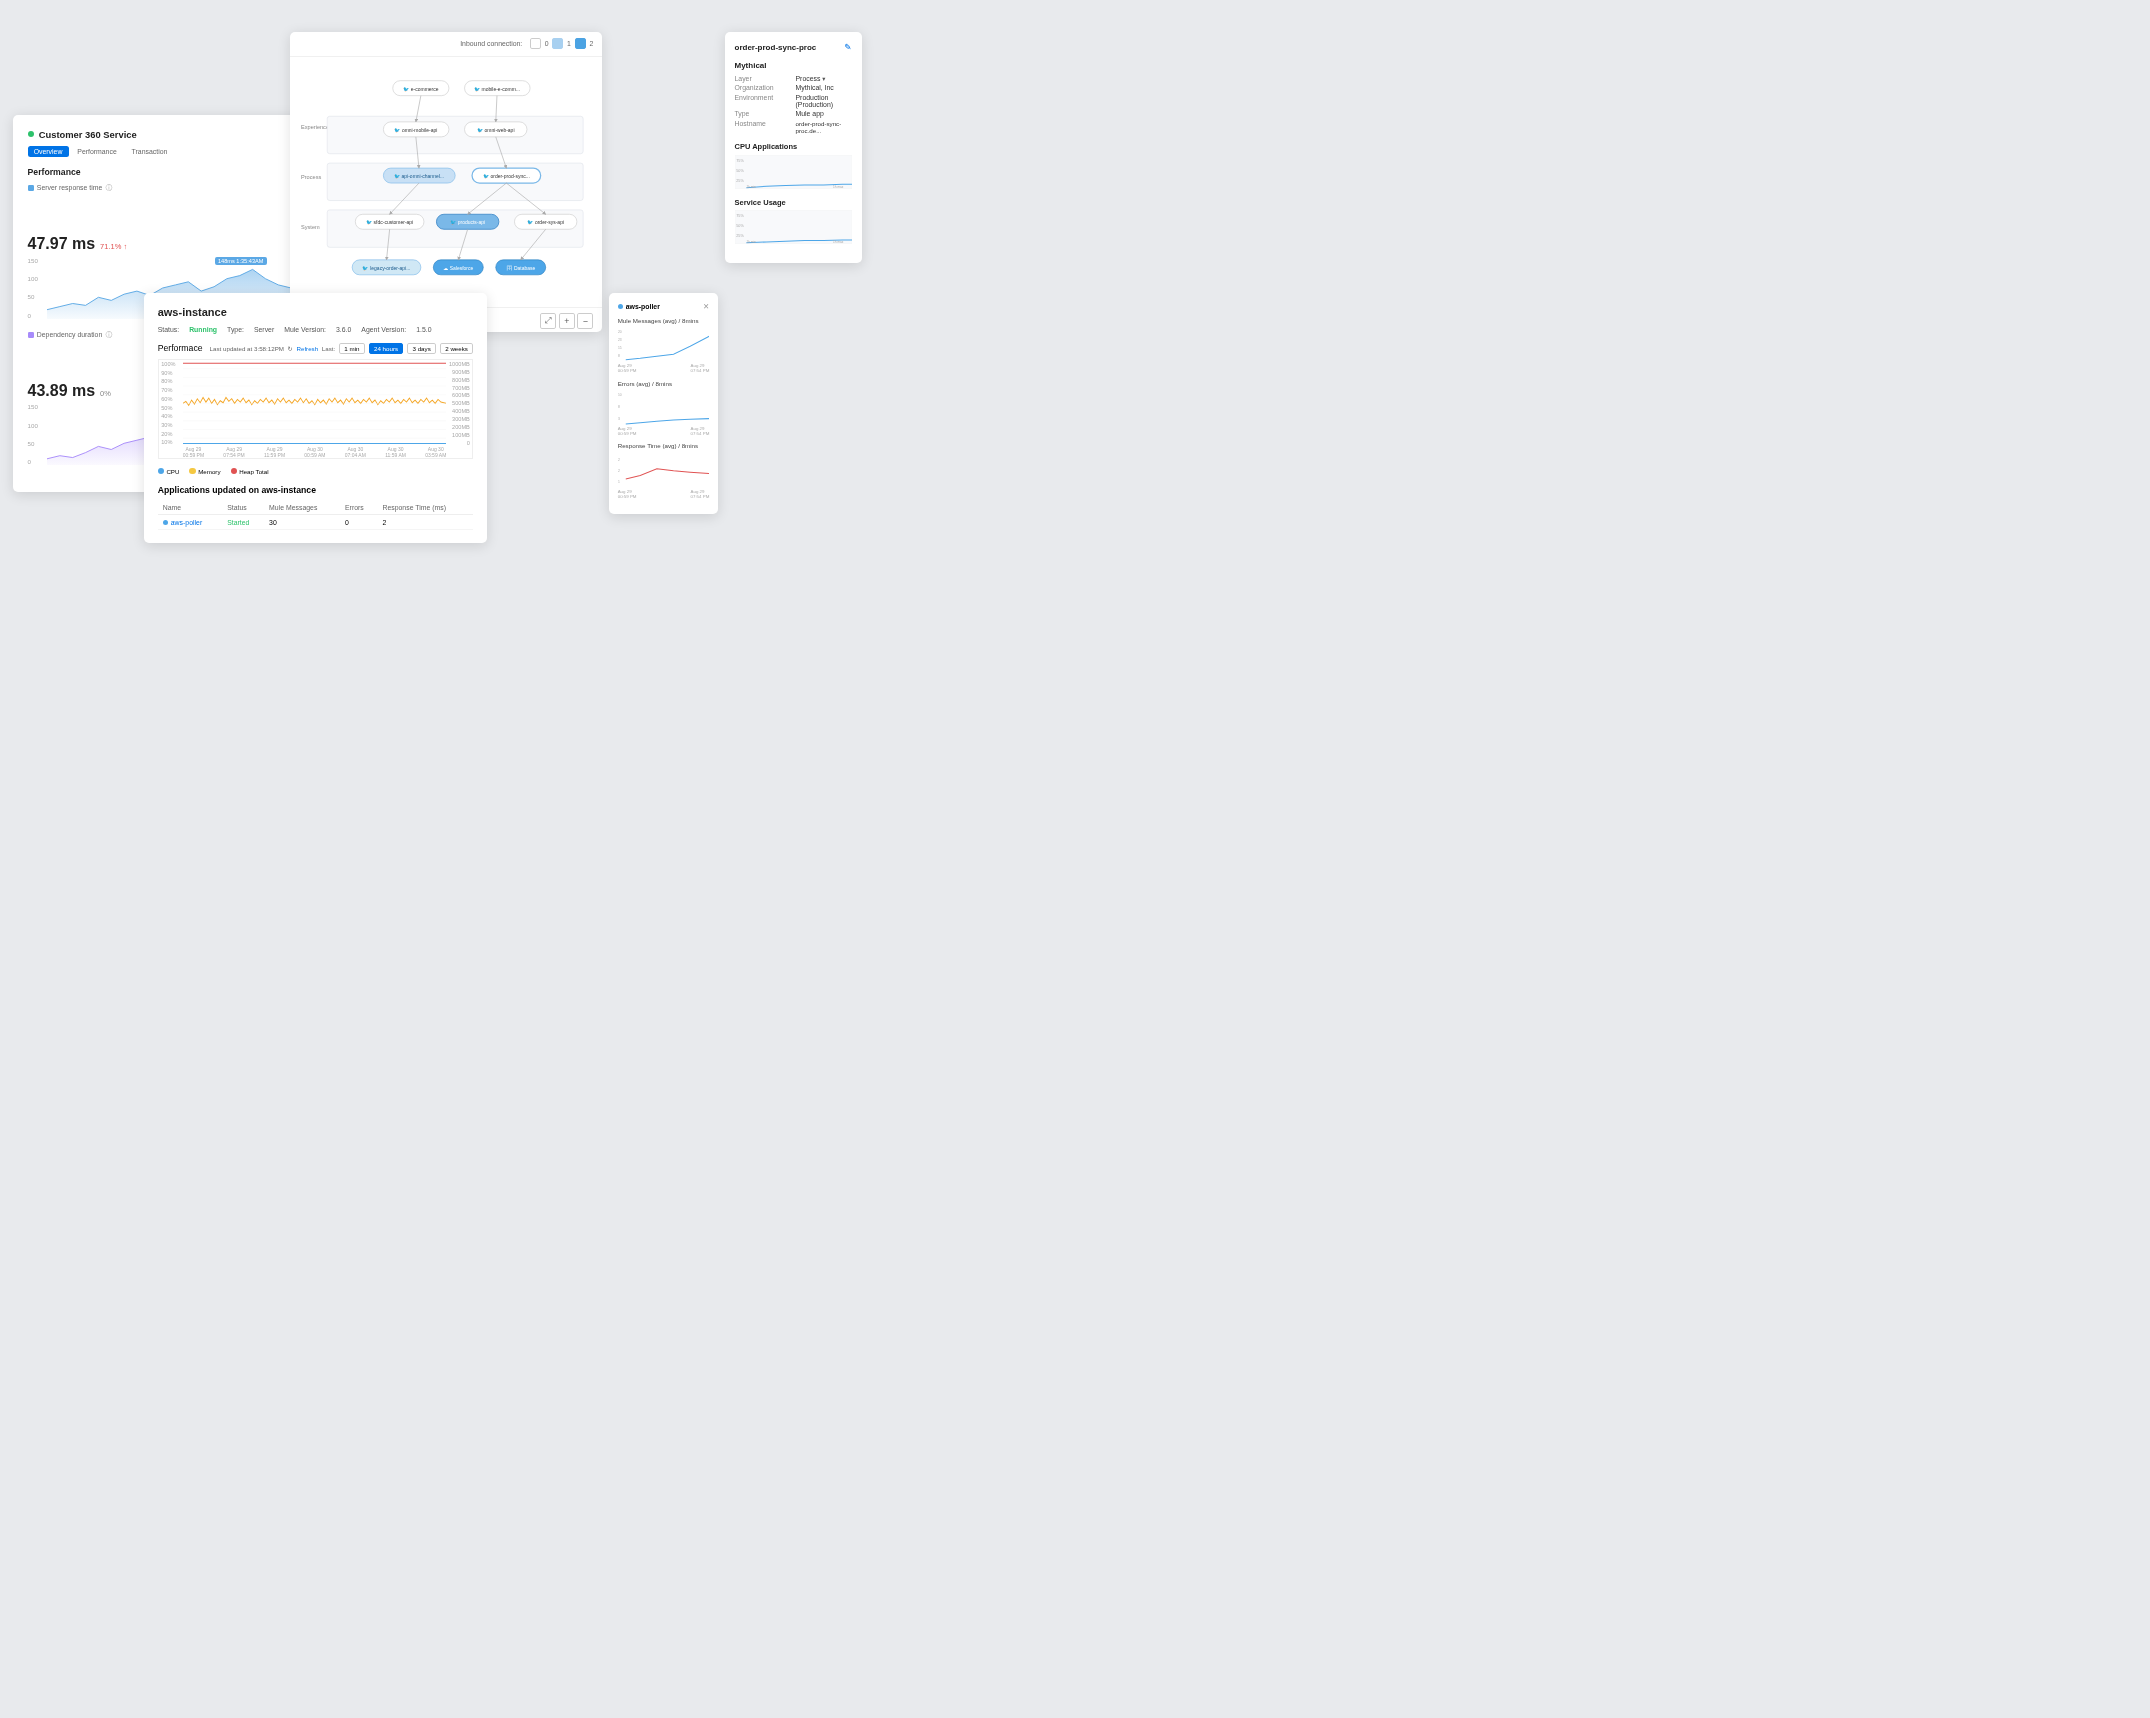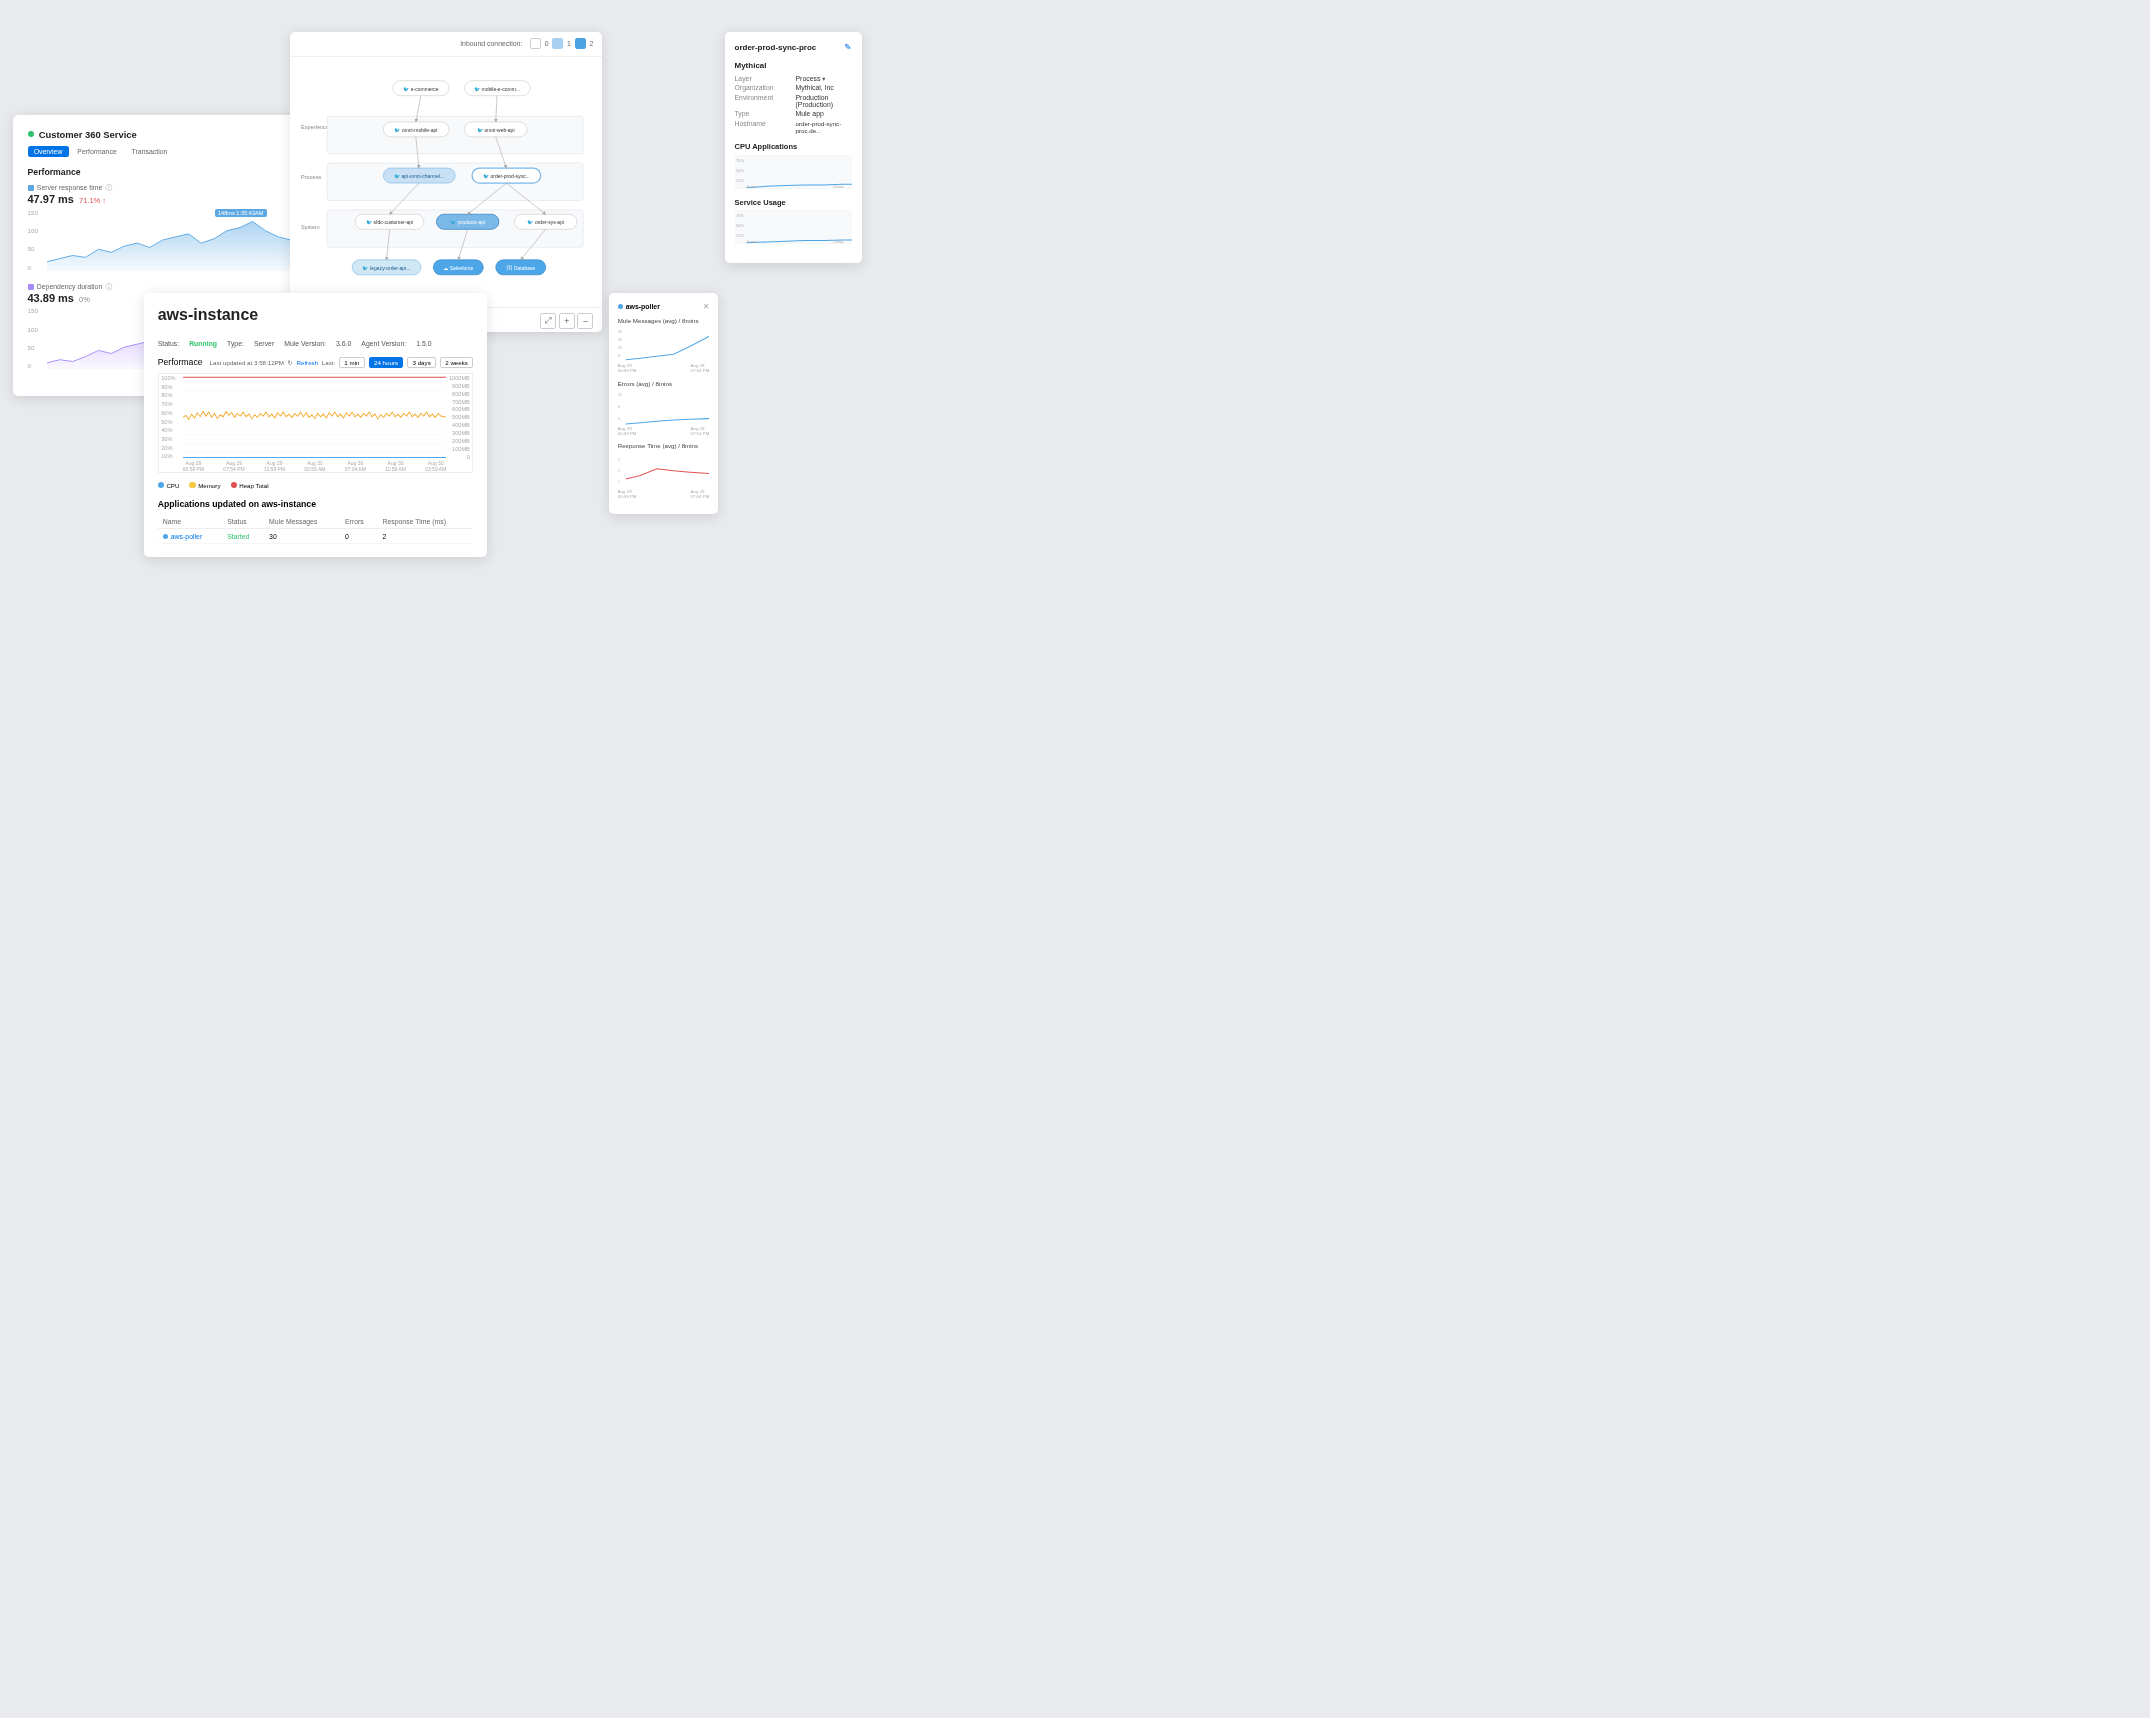--- a/index.html
+++ b/index.html
@@ -49,21 +49,21 @@
     }
     .tab-btn.active { background: #0073e6; color: #fff; }
 
     .section-label { font-size: 8.7px; font-weight: 600; color: #222; margin-bottom: 6.2px; }
 
     .metric-row { display: flex; align-items: baseline; gap: 5px; margin-bottom: 2.5px; }
     .metric-legend { display: flex; align-items: center; gap: 3.1px; font-size: 6.9px; color: #666; }
     .legend-box { width: 6.2px; height: 6.2px; border-radius: 1.2px; }
     .legend-blue { background: #5ba8e5; }
     .legend-purple { background: #a78bfa; }
-    .metric-value { font-size: 11px; font-weight: 700; color: #222; }
+    .metric-value { font-size: 16px; font-weight: 700; color: #222; margin-top: 42px; }
     .metric-change { font-size: 7.5px; color: #e05252; }
     .metric-change.up { color: #e05252; }
     .chart-area { position: relative; height: 62px; margin: 3.7px 0 11.2px; }
     .y-labels { position: absolute; left: 0; top: 0; height: 100%; display: flex; flex-direction: column; justify-content: space-between; font-size: 6.2px; color: #aaa; width: 17.5px; }
     .chart-svg-wrap { position: absolute; left: 19px; right: 0; top: 0; bottom: 0; }
     .tooltip-flag {
       position: absolute;
       top: 0;
       right: 37px;
       background: #5ba8e5;
@@ -158,21 +158,21 @@
     .chart-mini svg { width: 100%; height: 100%; }
     .util-title { font-size: 7.5px; font-weight: 600; margin-bottom: 3.7px; color: #222; }
 
     
     .card-aws {
       left: 144px;
       top: 293px;
       width: 343px;
       padding: 12.5px 13.7px;
     }
-    .aws-title { font-size: 16px; font-weight: 700; color: #222; margin-bottom: 16px; }
+    .aws-title { font-size: 11px; font-weight: 700; color: #222; margin-bottom: 8px; }
     .aws-status-row { display: flex; align-items: center; gap: 10px; font-size: 6.9px; color: #555; margin-bottom: 10px; }
     .status-running { color: #2dc26b; font-weight: 600; }
     .perf-header { display: flex; align-items: center; justify-content: space-between; margin-bottom: 5px; }
     .perf-title { font-size: 8.7px; font-weight: 400; }
     .perf-controls { display: flex; align-items: center; gap: 3.7px; font-size: 6.2px; color: #666; }
     .time-btn { padding: 1.2px 4.4px; border-radius: 1.9px; border: 0.6px solid #ccc; background: #fff; cursor: pointer; font-size: 6.2px; }
     .time-btn.active { background: #0073e6; color: #fff; border-color: #0073e6; }
     .perf-chart-area { position: relative; height: 100px; border: 0.6px solid #eee; margin-bottom: 8.7px; }
     .perf-y-labels { position: absolute; left: 0; top: 0; bottom: 11.2px; width: 24px; display: flex; flex-direction: column; justify-content: space-between; font-size: 5.6px; color: #aaa; padding: 1.2px 2.5px; }
     .perf-y-right { position: absolute; right: 0; top: 0; bottom: 11.2px; width: 26px; display: flex; flex-direction: column; justify-content: space-between; font-size: 5.6px; color: #aaa; padding: 1.2px 2.5px; text-align: right; }

